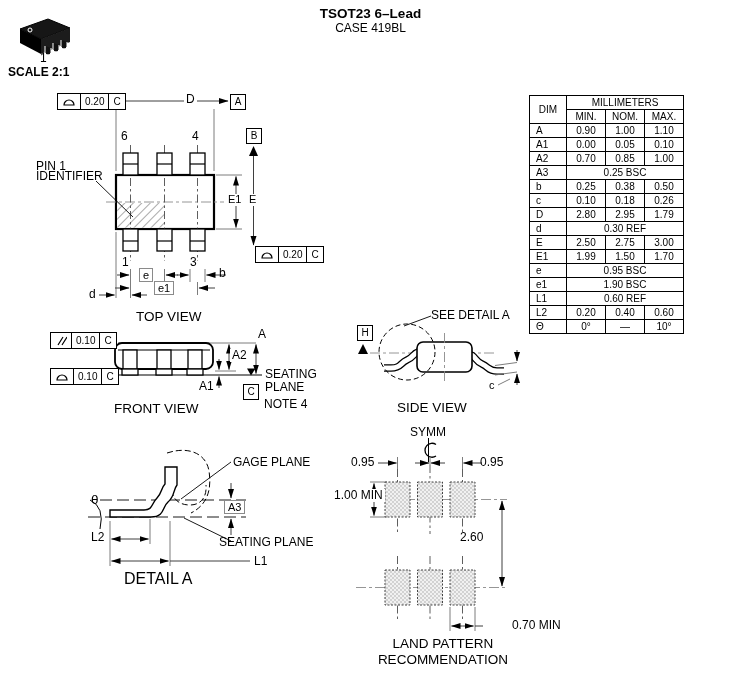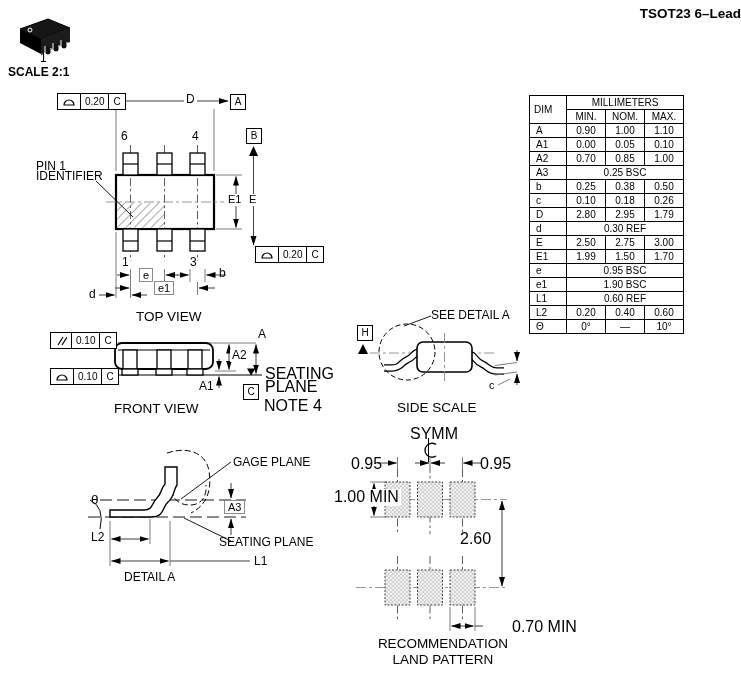--- a/index.html
+++ b/index.html
@@ -1,23 +1,23 @@
 <!DOCTYPE html>
 <html><head>
 <meta charset="utf-8">
 <style>
   html,body{margin:0;padding:0;background:#fff}
   .canvas{position:relative;width:741px;height:675px;background:#fff;overflow:hidden;
           font-family:"Liberation Sans",sans-serif;color:#000}
   .abs{position:absolute}
   .lbl{position:absolute;font-size:11px;line-height:1.05;white-space:nowrap}
-  .f9{font-size:12px}.f10{font-size:16px}.f11{font-size:11px}.f12{font-size:12px}
-  .f13{font-size:13.5px}.f14{font-size:12px}.b{font-weight:bold}
+  .f9{font-size:12px}.f10{font-size:12px}.f11{font-size:11px}.f12{font-size:12px}
+  .f13{font-size:13.5px}.f14{font-size:16px}.b{font-weight:bold}
   .bg{background:#fff;padding:0 2px}
-  .ctr{left:0;right:0;text-align:right}
+  .ctr{left:0;right:0;text-align:center}
   .dimbox{position:absolute;border:1px solid #8a8a8a;background:#fff;font-size:11px;
           padding:0 3px;line-height:12px}
   .datum{position:absolute;width:14px;height:14px;border:1.5px solid #000;background:#fff;
          display:flex;align-items:center;justify-content:center;font-size:10px;line-height:1}
   .fcf{position:absolute;display:flex;align-items:stretch;border:1.3px solid #000;background:#fff;height:15px}
   .fcf .cell{display:flex;align-items:center;justify-content:center;padding:0 4px;
              font-size:10px;border-right:1.3px solid #000;line-height:1}
   .fcf .cell:last-child{border-right:none}
   table.dims{position:absolute;left:529px;top:95px;border-collapse:collapse;font-size:10px;background:#fff}
   .dims th,.dims td{border:1px solid #000;padding:0.5px 4px;text-align:center;font-weight:normal;height:12px;line-height:1.1}
@@ -33,37 +33,38 @@
   .pl{stroke:#000;stroke-width:1.2}
   .gd{stroke:#000;stroke-width:0.9;stroke-dasharray:12 5}
   .ldr{stroke:#000;stroke-width:0.9}
 </style>
 </head>
 <body>
 
 <div class="canvas">
 
   <div class="lbl ctr b f13" style="top:7px">TSOT23 6–Lead</div>
+  <div class="lbl ctr f12" style="top:22px">CASE 419BL</div>
 
   <svg class="abs" style="left:8px;top:14px" width="70" height="50">
     <polygon points="12,15 40,5 62,14 33,25" fill="#161616" stroke="#000"></polygon>
     <polygon points="12,15 33,25 33,40 12,29" fill="#000"></polygon>
     <polygon points="33,25 62,14 62,28 33,40" fill="#1c1c1c"></polygon>
     <path d="M37,32 L37,39 Q40,43 43,39 L43,34" fill="#111" stroke="#fff" stroke-width="1"></path>
     <path d="M45,29 L45,36 Q48,40 51,36 L51,31" fill="#111" stroke="#fff" stroke-width="1"></path>
     <path d="M53,26 L53,33 Q56,37 59,33 L59,28" fill="#111" stroke="#fff" stroke-width="1"></path>
     <circle cx="22" cy="16" r="2" fill="none" stroke="#fff" stroke-width="1"></circle>
   </svg>
   <div class="lbl f12" style="left:40px;top:52px">1</div>
   <div class="lbl b f12" style="left:8px;top:66px">SCALE 2:1</div>
 
   <table class="dims">
     <tbody>
         <tr>
-      <td rowspan="2" style="padding-left:4px">DIM</td>
+      <td rowspan="2" style="text-align:center;padding-left:4px">DIM</td>
       <th colspan="3">MILLIMETERS</th>
     </tr>
     <tr>
       <th class="v">MIN.</th>
       <th class="v">NOM.</th>
       <th class="v">MAX.</th>
     </tr>
     <tr>
           <td>A</td>
           <td class="v">0.90</td>
@@ -320,21 +321,21 @@
       <line x1="150" y1="60.5" x2="172" y2="57.5" class="thin"></line>
       <line x1="150" y1="70" x2="172" y2="67" class="thin"></line>
       <line x1="172" y1="45" x2="172" y2="56" class="dim" marker-end="url(#m3)"></line>
       <line x1="172" y1="80" x2="172" y2="69" class="dim" marker-end="url(#m3)"></line>
       <line x1="153" y1="80" x2="165" y2="74" class="thin"></line>
     </g>
   </svg>
   <div class="datum" style="left:357px;top:325px">H</div>
   <div class="lbl f9" style="left:431px;top:309px">SEE DETAIL A</div>
   <div class="lbl f11" style="left:489px;top:380px">c</div>
-  <div class="lbl f13" style="left:397px;top:401px">SIDE SCALE</div>
+  <div class="lbl f13" style="left:397px;top:401px">SIDE VIEW</div>
 
   <svg class="abs" style="left:60px;top:445px" width="270" height="140">
     <defs>
       <marker id="m4" markerWidth="10" markerHeight="7" refX="9" refY="3" orient="auto-start-reverse" markerUnits="userSpaceOnUse">
         <path d="M0,0 L9.5,3 L0,6 Z" fill="#000"></path>
       </marker>
     </defs>
     <line x1="40" y1="55" x2="186" y2="55" class="gd"></line>
     <line x1="28" y1="72" x2="186" y2="72" class="gd"></line>
     <g>
@@ -418,17 +419,17 @@
       <line x1="145" y1="191" x2="153" y2="191" class="dim"></line>
     </g>
   </svg>
   <div class="lbl f10" style="left:410px;top:426px">SYMM</div>
   <div class="lbl f10" style="left:351px;top:456px">0.95</div>
   <div class="lbl f10" style="left:480px;top:456px">0.95</div>
   <div class="lbl f10 bg" style="left:332px;top:489px">1.00 MIN</div>
   <div class="lbl f10" style="left:460px;top:531px">2.60</div>
   <div class="lbl f10" style="left:512px;top:619px">0.70 MIN</div>
   <div class="lbl f13" style="left:348px;top:636px;width:190px;text-align:center;line-height:16px;white-space:normal">
+    <span style="display:block">LAND PATTERN</span>
     <span style="display:block">RECOMMENDATION</span>
-    <span style="display:block">LAND PATTERN</span>
   </div>
 
 </div>
 
 </body></html>

